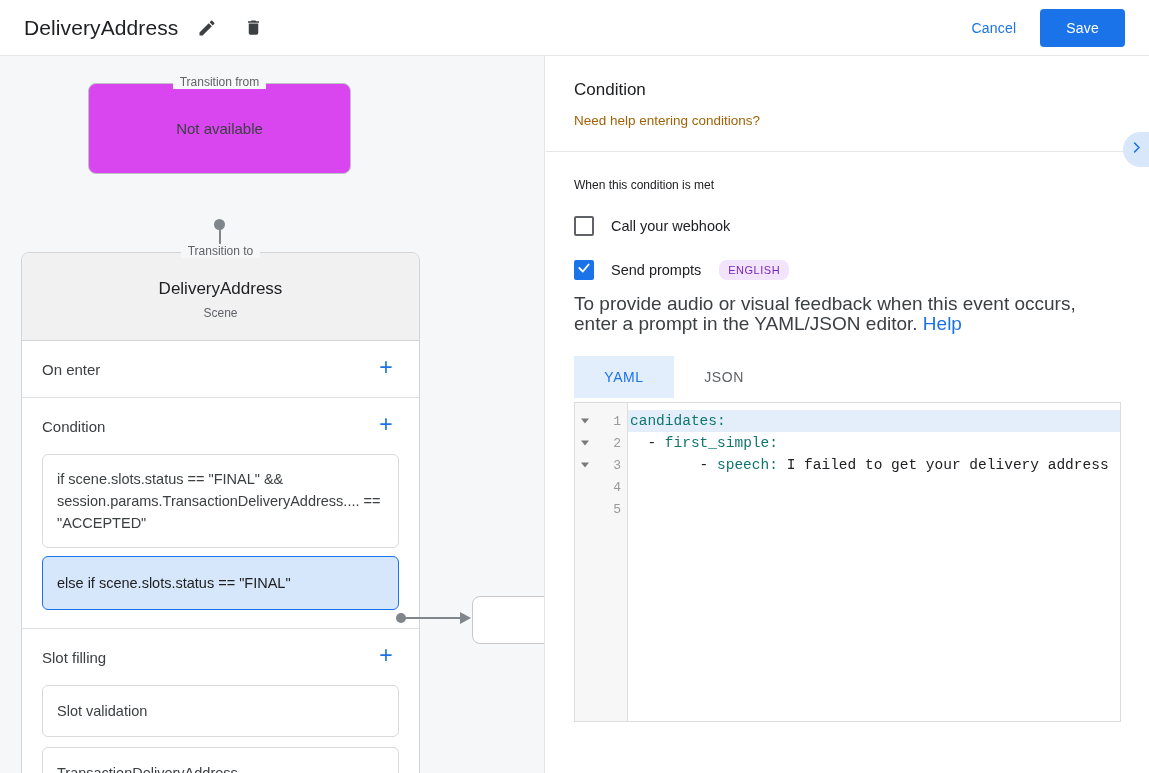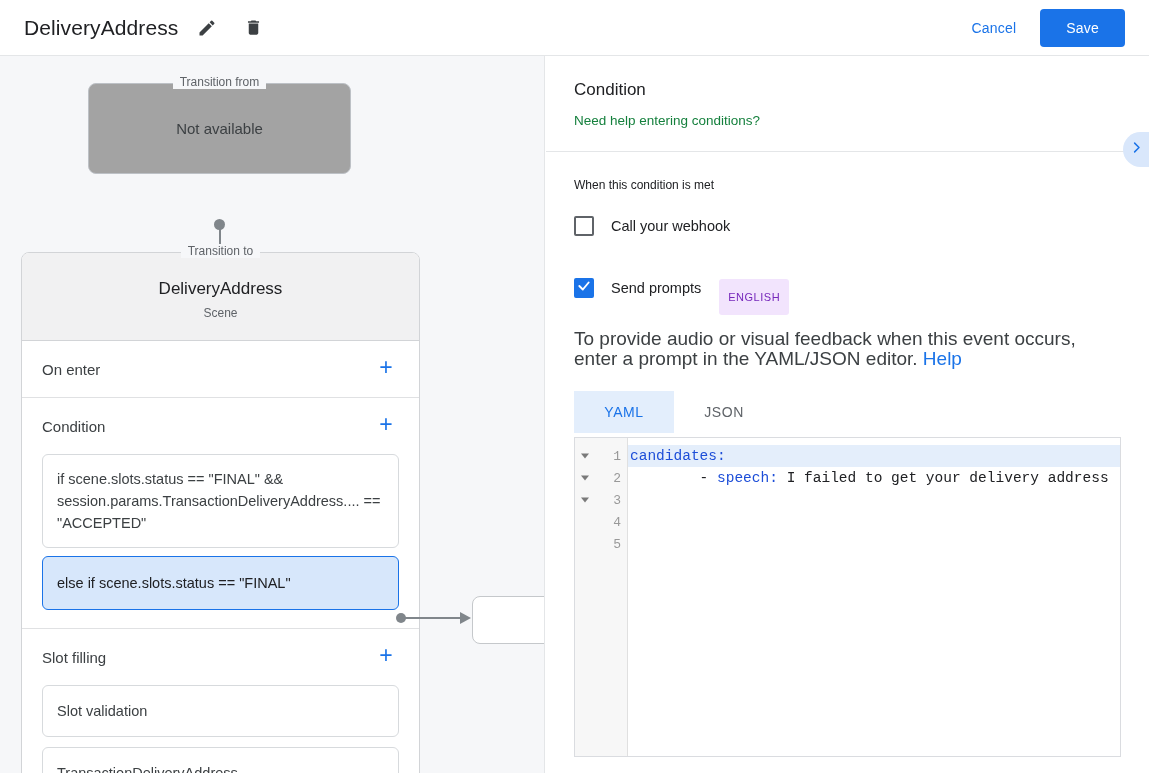--- a/index.html
+++ b/index.html
@@ -50,21 +50,21 @@
   
   .canvas {
     position: absolute; left: 0; top: 0; width: 545px; height: 717px;
     background: #f6f7f9; overflow: hidden;
     border-right: 1px solid #e4e6e8;
   }
 
   
   .node-from {
     position: absolute; left: 88px; top: 27px; width: 263px; height: 91px;
-    background: #a3a3a3; border: 1px solid #bdc1c6; border-radius: 8px;
+    background: #d946ef; border: 1px solid #bdc1c6; border-radius: 8px;
     display: flex; align-items: center; justify-content: center;
   }
   .node-from-legend {
     position: absolute; left: 88px; top: 19px; width: 263px;
     text-align: center; font-size: 12px; color: #5f6368;
   }
   .node-from-legend span { background: #f6f7f9; padding: 0 7px; }
   .node-from-text { font-size: 15px; color: #3c4043; }
 
   .connector-dot {
@@ -167,40 +167,40 @@
     background: #f1f3f4; color: #3c4043; font-size: 14px;
     display: flex; align-items: center; padding: 0 14px;
     border-right: 1px solid #dadce0; white-space: nowrap;
   }
   .cond-value {
     flex: 1 1 auto; display: flex; align-items: center; padding: 0 14px;
     font-size: 14.5px; color: #202124;
   }
   .help-link {
     display: inline-block; margin-top: 13px;
-    font-size: 13.5px; color: #15803d; text-decoration: none; cursor: pointer;
+    font-size: 13.5px; color: #a16207; text-decoration: none; cursor: pointer;
   }
 
   .panel-when { padding-top: 26px; }
   .when-title { font-size: 12px; color: #202124; }
 
   .check-row { display: flex; align-items: center; margin-top: 24px; }
   .checkbox {
     width: 20px; height: 20px; border: 2px solid #5f6368; border-radius: 2px;
     background: #ffffff; cursor: pointer; flex: 0 0 auto;
     display: flex; align-items: center; justify-content: center;
   }
   .checkbox.checked { background: #1a73e8; border-color: #1a73e8; }
   .check-label {
     margin-left: 17px; font-size: 14.5px; color: #202124; font-weight: 500;
   }
   .lang-badge {
     margin-left: 18px; background: #f2e4fd; color: #7627bb;
     font-size: 11px; letter-spacing: 0.5px; font-weight: 500;
-    padding: 12px 9px; border-radius: 3px; margin-top: 19px;
+    padding: 4px 9px; border-radius: 8px;
   }
   .helper-text {
     margin-top: 14px; font-size: 19px; color: #3c4043; line-height: 20px;
     max-width: 552px;
   }
   .helper-text a { color: #1a73e8; text-decoration: none; cursor: pointer; }
 
   .tabs { display: flex; margin-top: 22px; }
   .tab {
     font-size: 14px; font-weight: 500; letter-spacing: 0.6px;
@@ -230,21 +230,21 @@
   }
   .code {
     flex: 1 1 auto; padding-top: 7px; overflow: hidden;
     font-family: "Liberation Mono", "DejaVu Sans Mono", monospace; font-size: 14.5px;
   }
   .code-line {
     height: 22px; line-height: 22px; white-space: pre; padding-left: 2px;
     color: #202124;
   }
   .code-line.active { background: #e4eefb; }
-  .tok-key { color: #1d4ed8; }
+  .tok-key { color: #0f766e; }
   .tok-punct { color: #202124; }
   .tok-str { color: #202124; margin-top: 48px; }
 
   
   .collapse-handle {
     position: absolute; right: 0; top: 76px; width: 26px; height: 35px;
     background: #d9e7fb; border-radius: 18px 0 0 18px;
     display: flex; align-items: center; justify-content: center;
     cursor: pointer; z-index: 20;
   }
@@ -400,20 +400,21 @@
             <div class="gutter-row">
               <span>4</span>
             </div>
             <div class="gutter-row">
               <span>5</span>
             </div>
           </div>
 
           <div class="code">
             <div class="code-line active"><span class="tok-punct"></span><span class="tok-key">candidates</span><span class="tok-key">:</span></div>
+            <div class="code-line"><span class="tok-punct">  - </span><span class="tok-key">first_simple</span><span class="tok-key">:</span></div>
             <div class="code-line"><span class="tok-punct">        - </span><span class="tok-key">speech</span><span class="tok-key">:</span><span class="tok-str"> I failed to get your delivery address</span></div>
             <div class="code-line"></div>
           </div>
         </div>
       </div>
     </div>
   </div>
 </div>
 
 </body></html>

